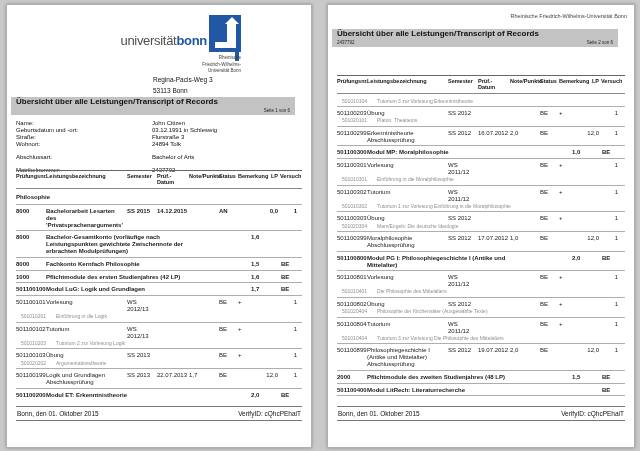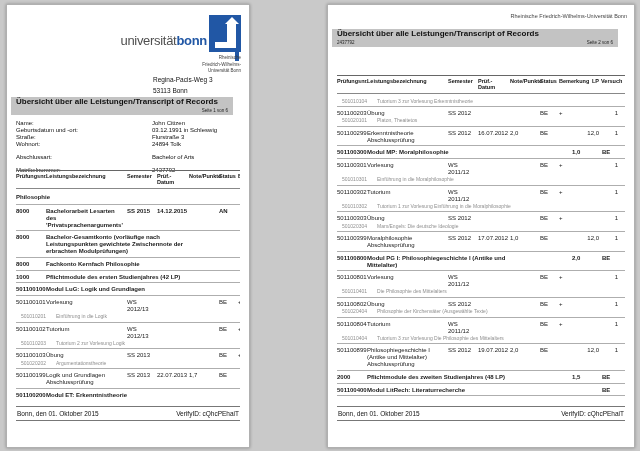--- a/index.html
+++ b/index.html
@@ -1,19 +1,19 @@
 <!DOCTYPE html>
 <html><head>
 <meta charset="utf-8">
 <style>
   html,body{margin:0;padding:0}
   body{width:640px;height:451px;background:#c9c9c9;font-family:"Liberation Sans",sans-serif;position:relative;overflow:hidden}
   *{box-sizing:border-box}
   .page{position:absolute;top:4px;height:444px;background:#fff;border:1px solid #b0b0b0;box-shadow:0 0 3px rgba(0,0,0,.3)}
-  #p1{left:6px;width:244px}
+  #p1{left:6px;width:306px}
   #p2{left:327px;width:308px}
 
   
   .lsq{position:absolute;left:202px;top:10px;width:32px;height:37px;background:#2157a5}
   .twr{position:absolute;left:18px;top:8px;width:9px;height:25px;background:#fff}
   .roof{position:absolute;left:15.5px;top:2px;width:0;height:0;border-left:7px solid transparent;border-right:7px solid transparent;border-bottom:7px solid #fff}
   .lbase{position:absolute;left:6px;bottom:4px;width:13px;height:6px;background:#fff}
   .tail{position:absolute;left:228px;top:47px;width:4px;height:9px;background:#2157a5}
   .wm{position:absolute;left:40px;top:28px;width:160px;text-align:right;font-size:13px;letter-spacing:-.3px;color:#4f4f4f}
   .wmb{color:#2157a5;font-weight:bold}

